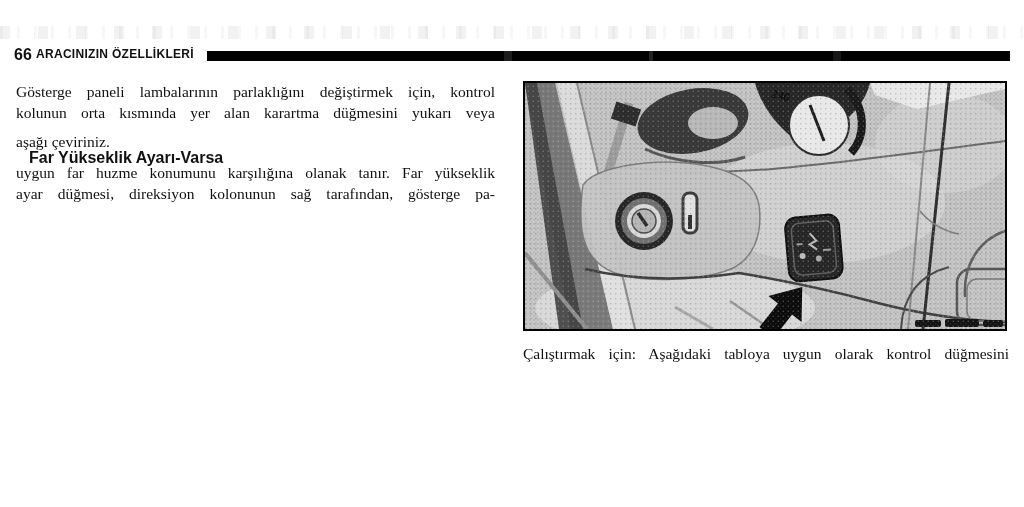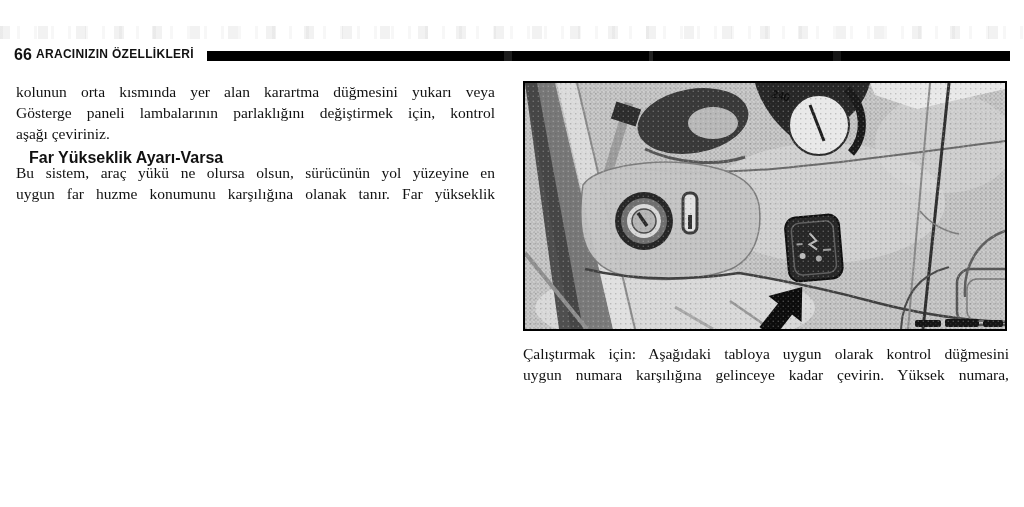--- a/index.html
+++ b/index.html
@@ -20,21 +20,21 @@
     font-weight:bold;font-size:12px;line-height:13px;letter-spacing:0.3px;}
   .header-bar{left:207px;top:51px;width:803px;height:10px;
     background:linear-gradient(90deg,#000 0 37%,#1c1c1c 37% 38%,#000 38% 55%,
       #222 55% 55.6%,#000 55.6% 78%,#161616 78% 79%,#000 79% 100%);}
 
   
   .col{overflow:hidden;}
   .line{display:block;height:21px;line-height:21px;font-size:15.5px;
     white-space:nowrap;text-align:justify;text-align-last:justify;
     text-justify:inter-word;}
-  .line.last{text-align:right;text-align-last:left;}
+  .line.last{text-align:right;text-align-last:left;margin-top:8px;}
   .col-left{left:16px;top:81px;width:479px;}
   .para2{left:16px;top:162px;width:479px;}
   .sec-heading{left:29px;top:140px;width:479px;
     font-family:"Liberation Sans",sans-serif;font-weight:bold;
     font-size:16px;line-height:20px;margin-top:8px;}
 
   
   .figure{left:523px;top:81px;width:484px;height:250px;
     border:2px solid #000;box-sizing:border-box;background:#cfcfcf;}
   .figure svg{display:block;width:480px;height:246px;}
@@ -45,30 +45,30 @@
 </head>
 <body>
 
 <div class="abs scan-band"></div>
 
 <div class="abs pg-num">66</div>
 <div class="abs pg-title">ARACINIZIN ÖZELLİKLERİ</div>
 <div class="abs header-bar"></div>
 
 <div class="abs col col-left">
+  <span class="line">Gösterge paneli lambalarının parlaklığını değiştirmek için, kontrol</span>
   <span class="line">kolunun orta kısmında yer alan karartma düğmesini yukarı veya</span>
-  <span class="line">Gösterge paneli lambalarının parlaklığını değiştirmek için, kontrol</span>
   <span class="line last">aşağı çeviriniz.</span>
 </div>
 
 <div class="abs sec-heading">Far Yükseklik Ayarı-Varsa</div>
 
 <div class="abs col para2">
-  <span class="line">Bu sistem, araç yükü ne olursa olsun, sürücünün yol yüzeyine en</span>
   <span class="line">uygun far huzme konumunu karşılığına olanak tanır. Far yükseklik</span>
+  <span class="line">ayar düğmesi, direksiyon kolonunun sağ tarafından, gösterge pa-</span>
 </div>
 
 <div class="abs figure">
   <svg viewBox="0 0 480 246" xmlns="http://www.w3.org/2000/svg">
     <defs>
       <pattern id="ht" width="4" height="4" patternUnits="userSpaceOnUse">
         <circle cx="1" cy="1" r="0.9" fill="#8f8f8f"></circle>
         <circle cx="3" cy="3" r="0.9" fill="#a8a8a8"></circle>
       </pattern>
       <pattern id="htc" width="5" height="5" patternUnits="userSpaceOnUse">
@@ -161,14 +161,13 @@
       <rect x="420" y="236" width="34" height="8" rx="2"></rect>
       <rect x="458" y="237" width="20" height="7" rx="2"></rect>
     </g>
 
     <rect width="480" height="246" fill="url(#htc)" opacity="0.28"></rect>
   </svg>
 </div>
 
 <div class="abs col caption">
   <span class="line">Çalıştırmak için: Aşağıdaki tabloya uygun olarak kontrol düğmesini</span>
-  <span class="line">uygun numara karşılığına gelinceye kadar çevirin. Yüksek numara,</span>
 </div>
 
 </body></html>

